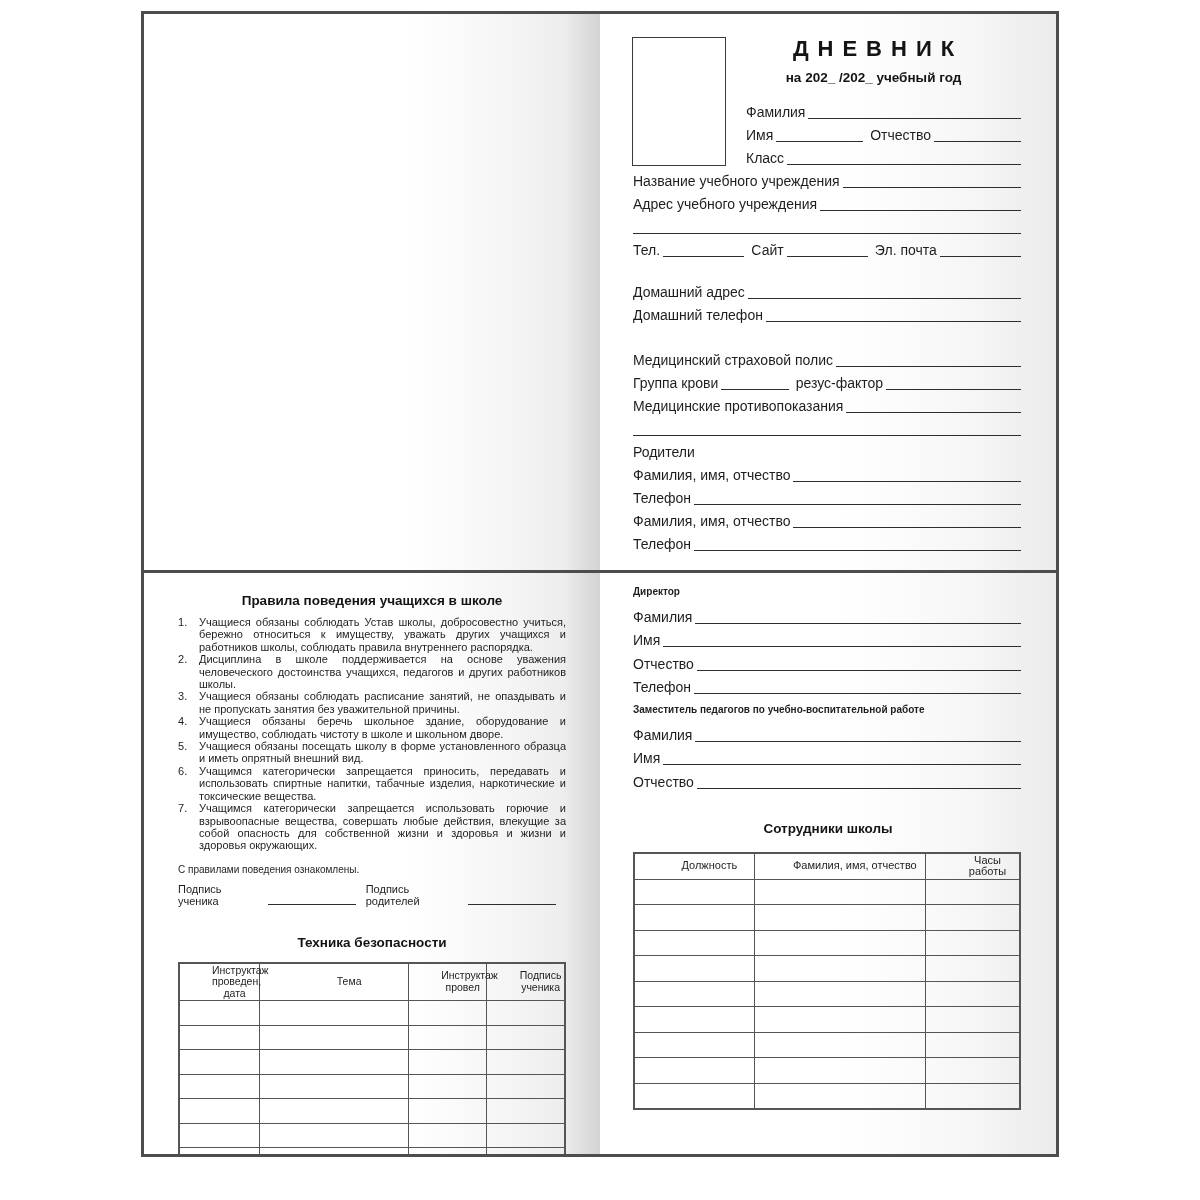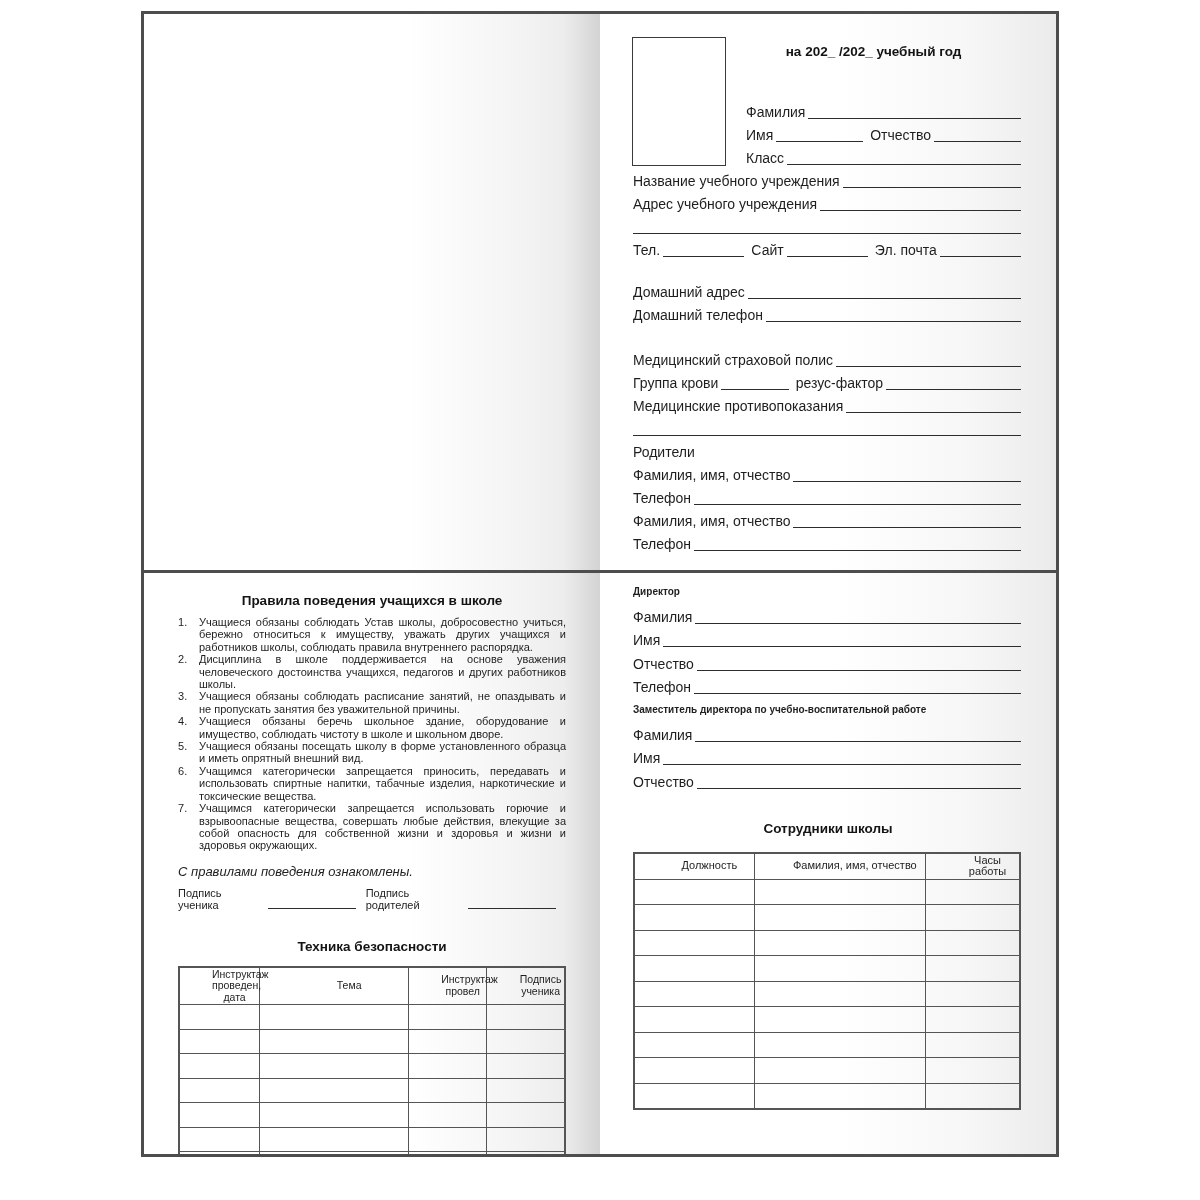--- a/index.html
+++ b/index.html
@@ -32,21 +32,21 @@
   .indent{margin-left:113px;}
   .gap19{margin-top:19px;}
   .gap22{margin-top:22px;}
 
   
   .page-title{margin-top:20px;text-align:center;font-size:13.5px;font-weight:bold;color:#141414;}
   .rules-list{margin:8px 34px 0 34px;counter-reset:rule;font-size:11px;line-height:12.4px;}
   .rule-item{display:flex;counter-increment:rule;}
   .rule-item::before{content:counter(rule) ".";flex:0 0 21px;width:21px;}
   .rule-item .txt{flex:1;text-align:justify;}
-  .ack-line{margin:12px 34px 0 34px;font-size:13px;font-style:italic;}
+  .ack-line{margin:12px 34px 0 34px;font-size:10px;}
   .sign-row{margin:8px 34px 0 34px;font-size:11px;display:flex;align-items:flex-end;}
   .sig-line{width:92px;border-bottom:1px solid #2d2d2d;margin:0 10px 2px 6px;}
   .tb-title{margin-top:28px;}
   .doc-table{margin:12px 34px 0 34px;border-collapse:collapse;width:calc(100% - 68px);
     border:2px solid #555;table-layout:fixed;}
   .doc-table th,.doc-table td{border:1px solid #555;padding:1px 2px;background:transparent;}
   .doc-table th{font-weight:normal;font-size:10.5px;line-height:11.5px;text-align:center;vertical-align:middle;height:23px;padding-left:32px;}
   .doc-table td{height:21.5px;}
   .safety-table .c1{width:19.3%;}
   .safety-table .c2{width:43.7%;}
@@ -69,20 +69,21 @@
 </head>
 <body>
 
 <div class="spread" id="spread-top">
   <div class="page grad-spine"></div>
 
   <div class="page grad-edge">
     <div class="photo-box"></div>
 
     <div class="cover-head">
+      <div class="cover-title">ДНЕВНИК</div>
       <div class="cover-subtitle">на 202_ /202_ учебный год</div>
     </div>
 
     <div class="cover-fields">
       <div class="frow indent">
         <span class="lbl">Фамилия</span>
         <span class="fline"></span>
       </div>
       <div class="frow indent">
         <span class="lbl">Имя</span>
@@ -272,21 +273,21 @@
       </div>
       <div class="frow">
         <span class="lbl">Отчество</span>
         <span class="fline"></span>
       </div>
       <div class="frow">
         <span class="lbl">Телефон</span>
         <span class="fline"></span>
       </div>
 
-      <div class="sec-label">Заместитель директора по учебно-воспитательной работе</div>
+      <div class="sec-label">Заместитель педагогов по учебно-воспитательной работе</div>
 
       <div class="frow">
         <span class="lbl">Фамилия</span>
         <span class="fline"></span>
       </div>
       <div class="frow">
         <span class="lbl">Имя</span>
         <span class="fline"></span>
       </div>
       <div class="frow">

